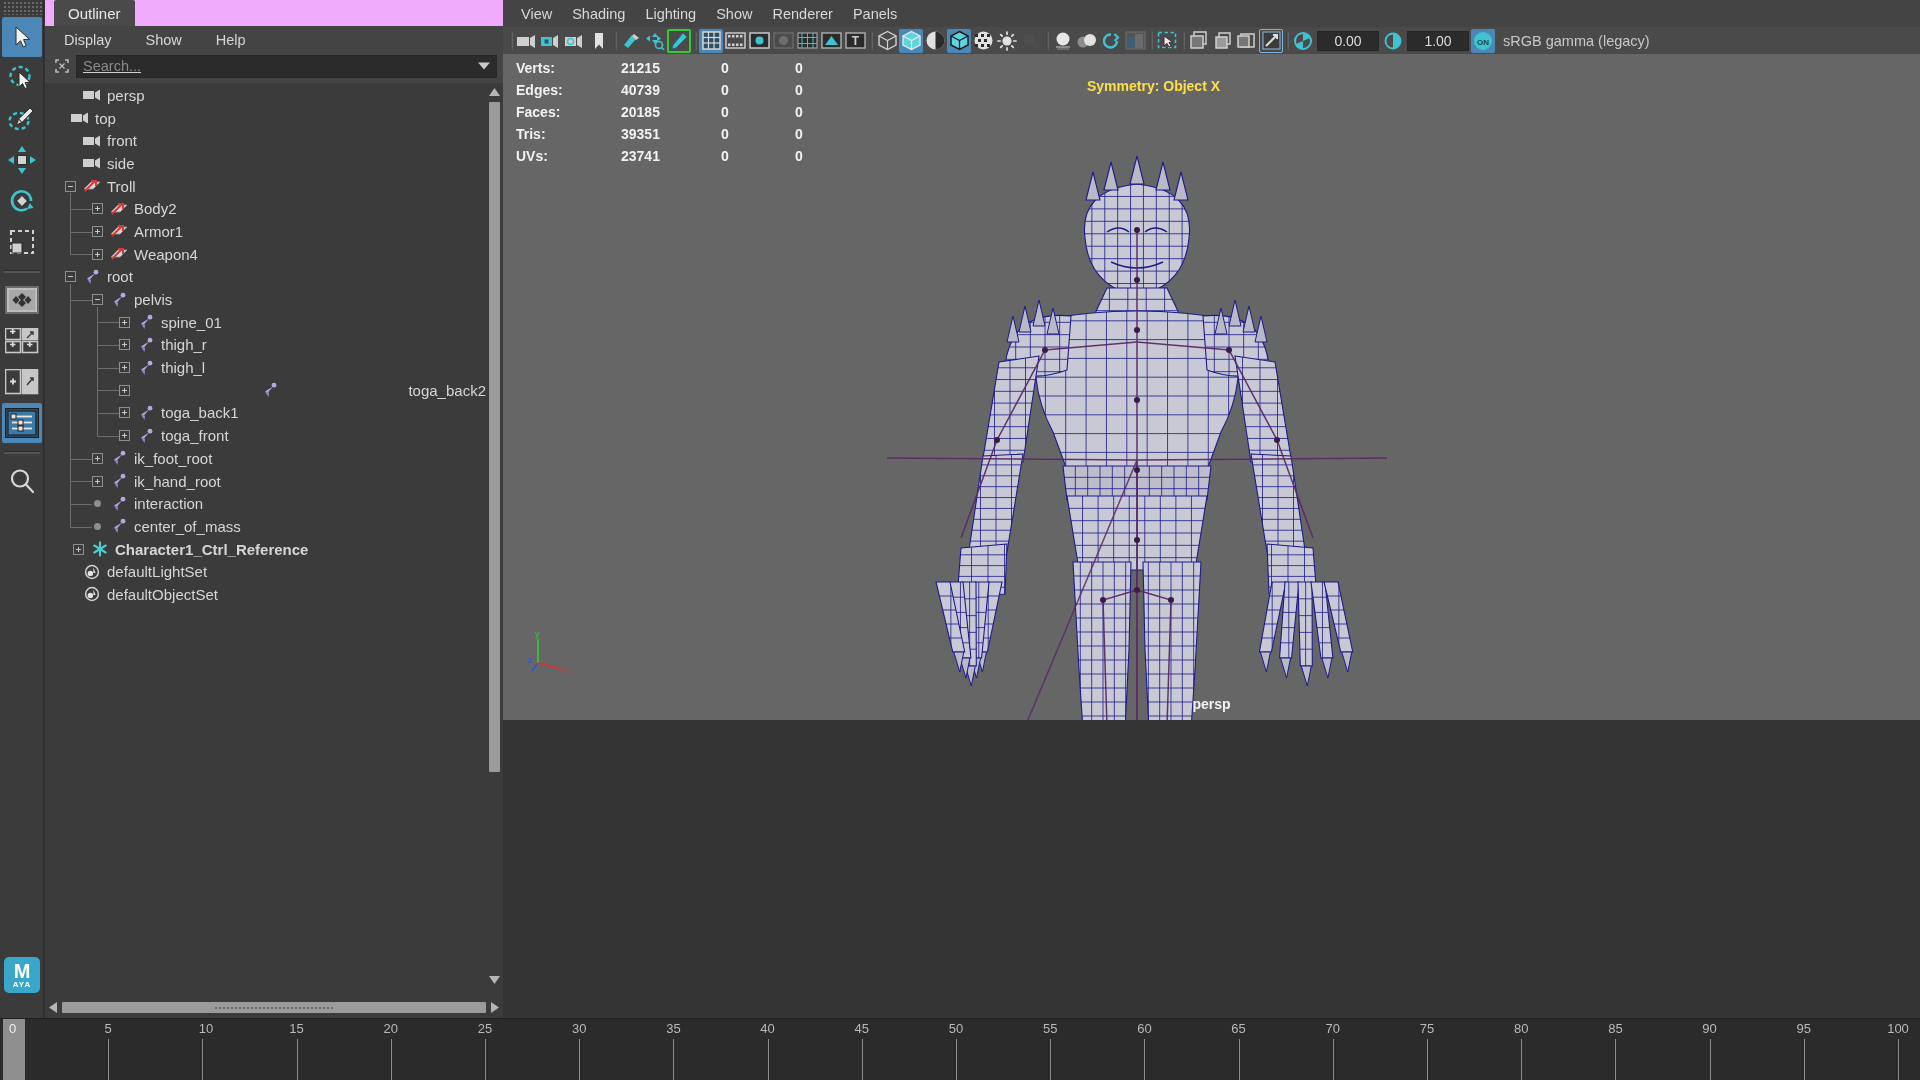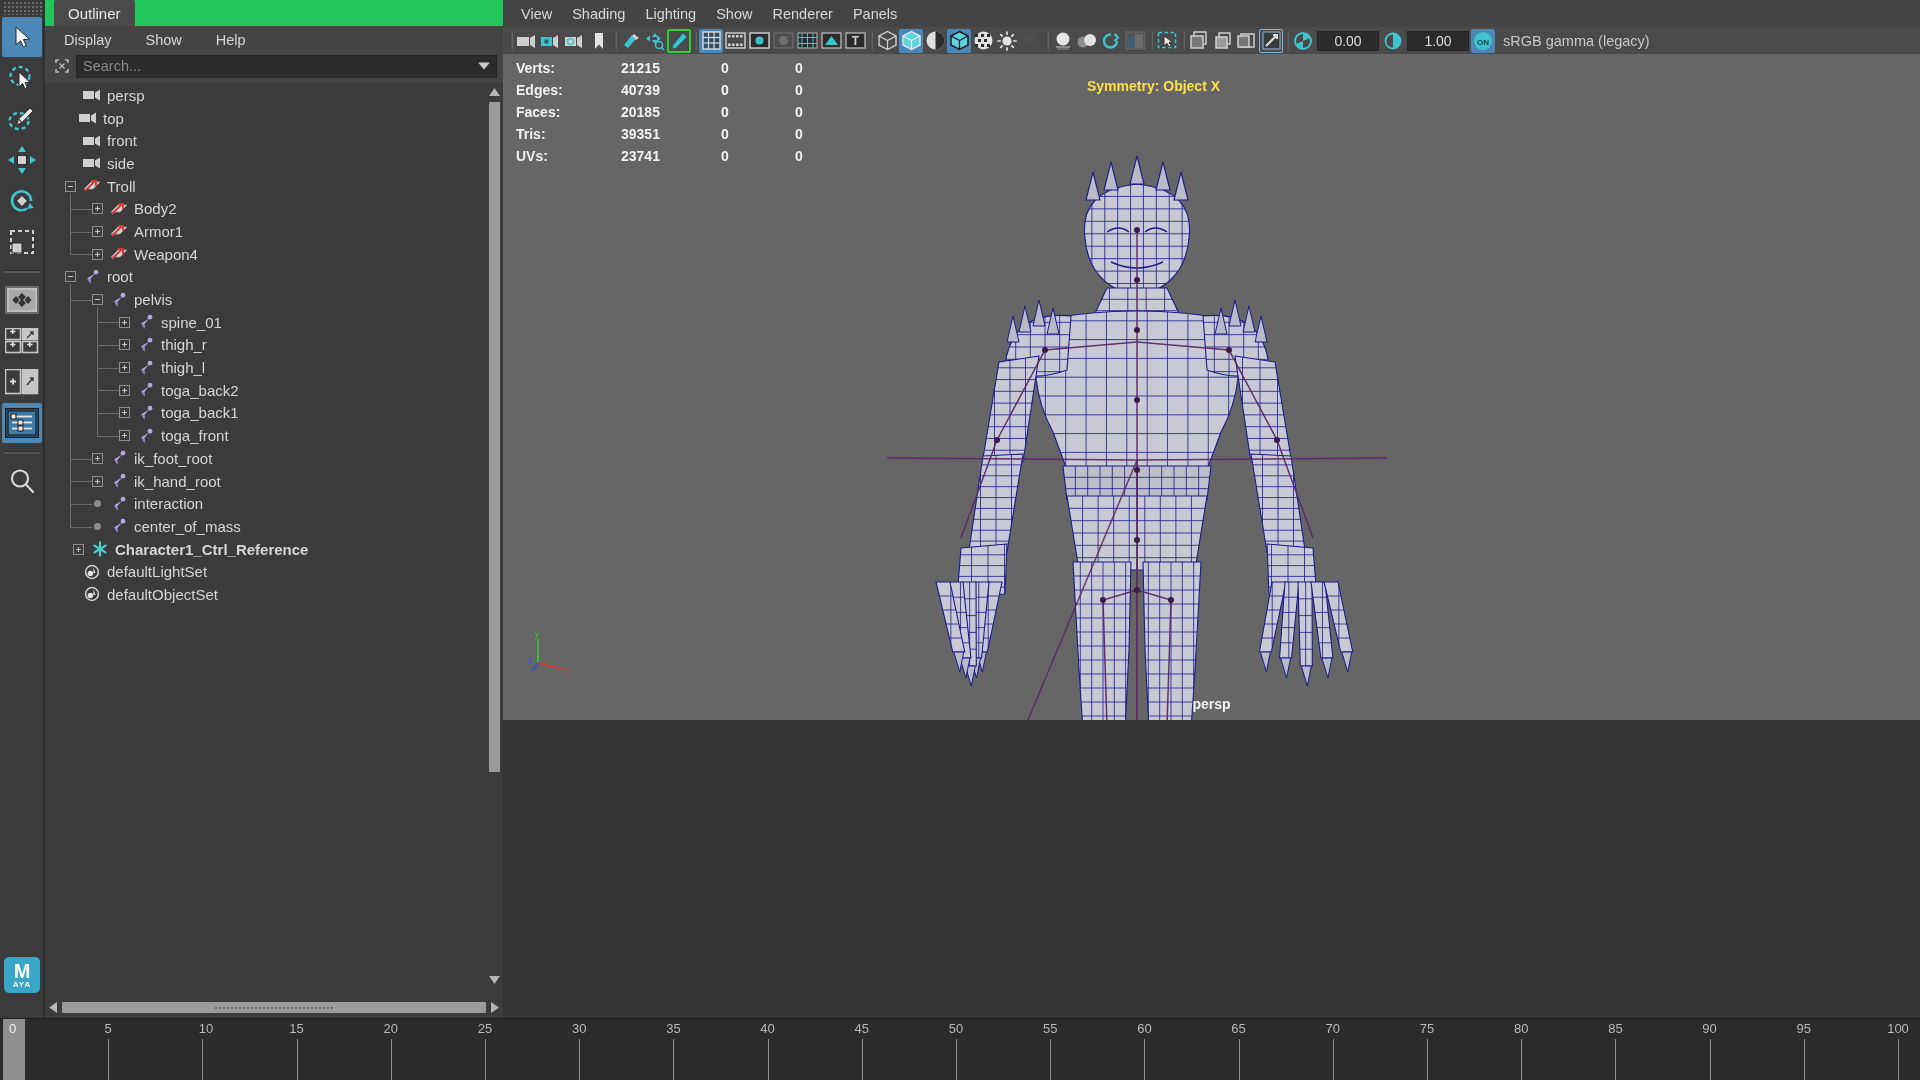--- a/index.html
+++ b/index.html
@@ -53,41 +53,41 @@
   #maya-logo .m { font-size: 20px; font-weight: bold; line-height: 18px; }
   #maya-logo .aya { font-size: 8px; font-weight: bold; letter-spacing: 1px; }
 
   
   #outliner {
     position: absolute; left: 45px; top: 0;
     width: 458px; height: 1018px;
     background: #3b3b3b;
   }
   #outliner-tabrow {
-    height: 26px; background: #22c55e; position: relative;
+    height: 26px; background: #f0abfc; position: relative;
   }
   #outliner-tab {
     position: absolute; left: 9px; top: 0;
     height: 26px; padding: 0 14px;
     background: #4a4a4a;
     display: flex; align-items: center;
     font-size: 15px; color: #e8e8e8;
     border-top-left-radius: 2px; border-top-right-radius: 2px;
   }
   #outliner-menubar {
     height: 27px; background: #444444;
     display: flex; align-items: center;
     padding-left: 10px; gap: 16px;
   }
   #outliner-menubar .mi {
     padding: 3px 9px; font-size: 14.5px; color: #d6d6d6; cursor: pointer;
   }
   #search-row {
     height: 30px; background: #444444;
-    display: flex; align-items: center; padding: 0 6px 4px 6px;
+    display: flex; align-items: center; padding: 0 6px 4px 6px; text-decoration: underline;
   }
   #search-icon-box {
     width: 22px; height: 22px; margin-right: 3px;
     display: flex; align-items: center; justify-content: center;
   }
   #search-field {
     flex: 1; height: 23px;
     background: #2b2b2b;
     border: 1px solid #262626;
     display: flex; align-items: center;
@@ -433,21 +433,21 @@
           <div class="row" style="padding-left: 20px;">
             <div class="noexp"></div>
             <span class="ico">
               <svg width="20" height="16" viewBox="0 0 20 16">
                 <rect x="1" y="4" width="11" height="8" fill="#cfcfcf"></rect>
                 <path d="M13 5.5 L18 2.5 L18 13.5 L13 10.5 Z" fill="#cfcfcf"></path>
               </svg>
             </span>
             <span class="lbl">persp</span>
           </div>
-          <div class="row" style="padding-left: 16px;">
+          <div class="row" style="padding-left: 8px;">
             <div class="noexp"></div>
             <span class="ico">
               <svg width="20" height="16" viewBox="0 0 20 16">
                 <rect x="1" y="4" width="11" height="8" fill="#cfcfcf"></rect>
                 <path d="M13 5.5 L18 2.5 L18 13.5 L13 10.5 Z" fill="#cfcfcf"></path>
               </svg>
             </span>
             <span class="lbl">top</span>
           </div>
           <div class="row" style="padding-left: 20px;">
@@ -562,21 +562,21 @@
             <div class="exp plus"></div>
             <span class="ico">
               <svg width="20" height="16" viewBox="0 0 20 16">
                 <circle cx="14" cy="3.2" r="2.4" fill="#b9a6e0"></circle>
                 <path d="M13 4.5 L5 9.5 L8 10.5 Z" fill="#b9a6e0"></path>
                 <path d="M5 9.5 L8.5 15 L9 10.8 Z" fill="#9d87cf"></path>
               </svg>
             </span>
             <span class="lbl">thigh_l</span>
           </div>
-          <div class="row" style="padding-left: 74px;">
+          <div class="row" style="padding-left: 74px; justify-content: space-between;">
             <div class="exp plus"></div>
             <span class="ico">
               <svg width="20" height="16" viewBox="0 0 20 16">
                 <circle cx="14" cy="3.2" r="2.4" fill="#b9a6e0"></circle>
                 <path d="M13 4.5 L5 9.5 L8 10.5 Z" fill="#b9a6e0"></path>
                 <path d="M5 9.5 L8.5 15 L9 10.8 Z" fill="#9d87cf"></path>
               </svg>
             </span>
             <span class="lbl">toga_back2</span>
           </div>

